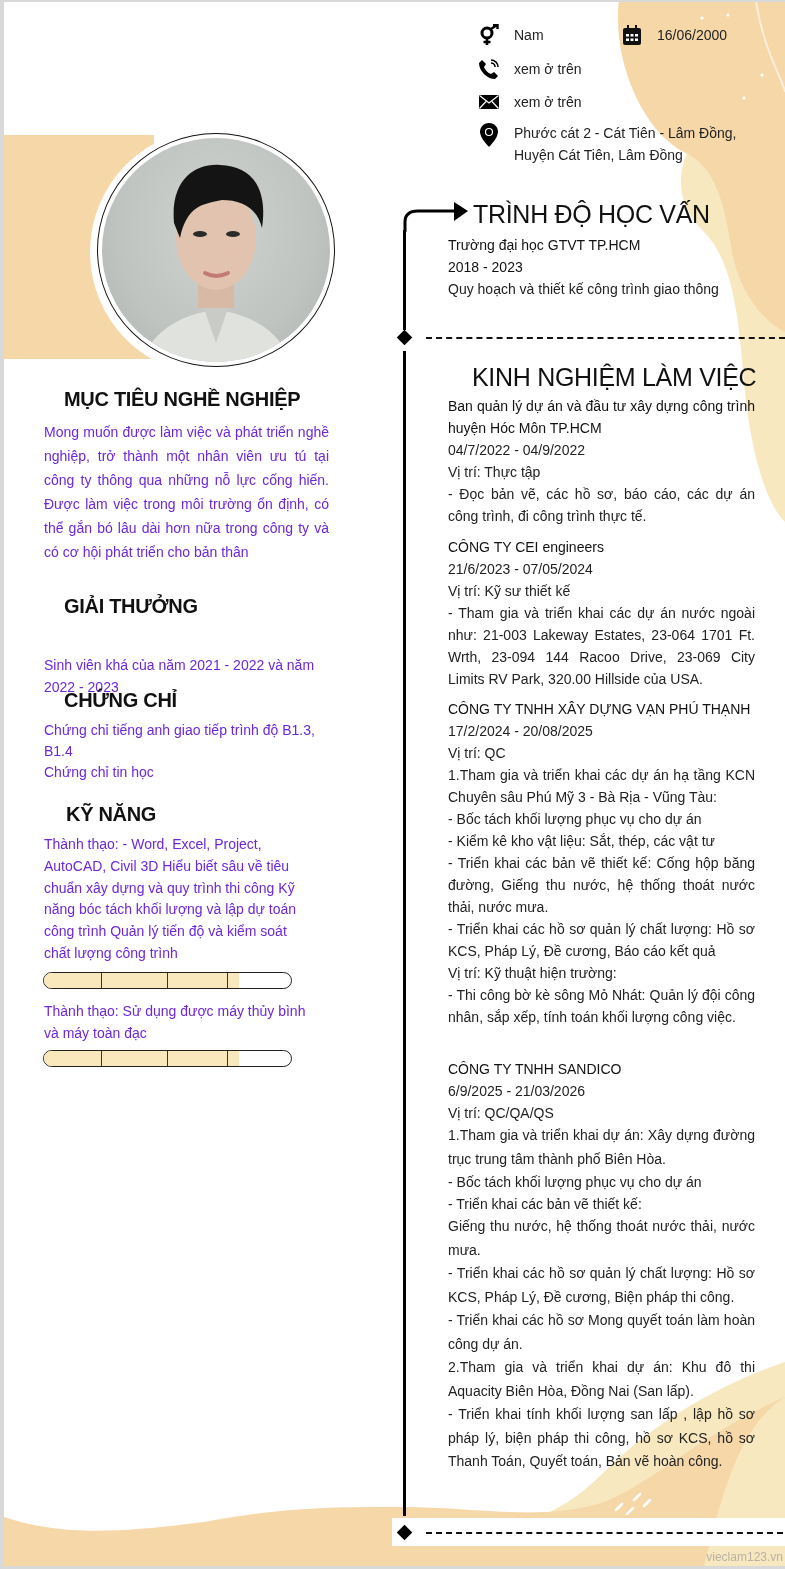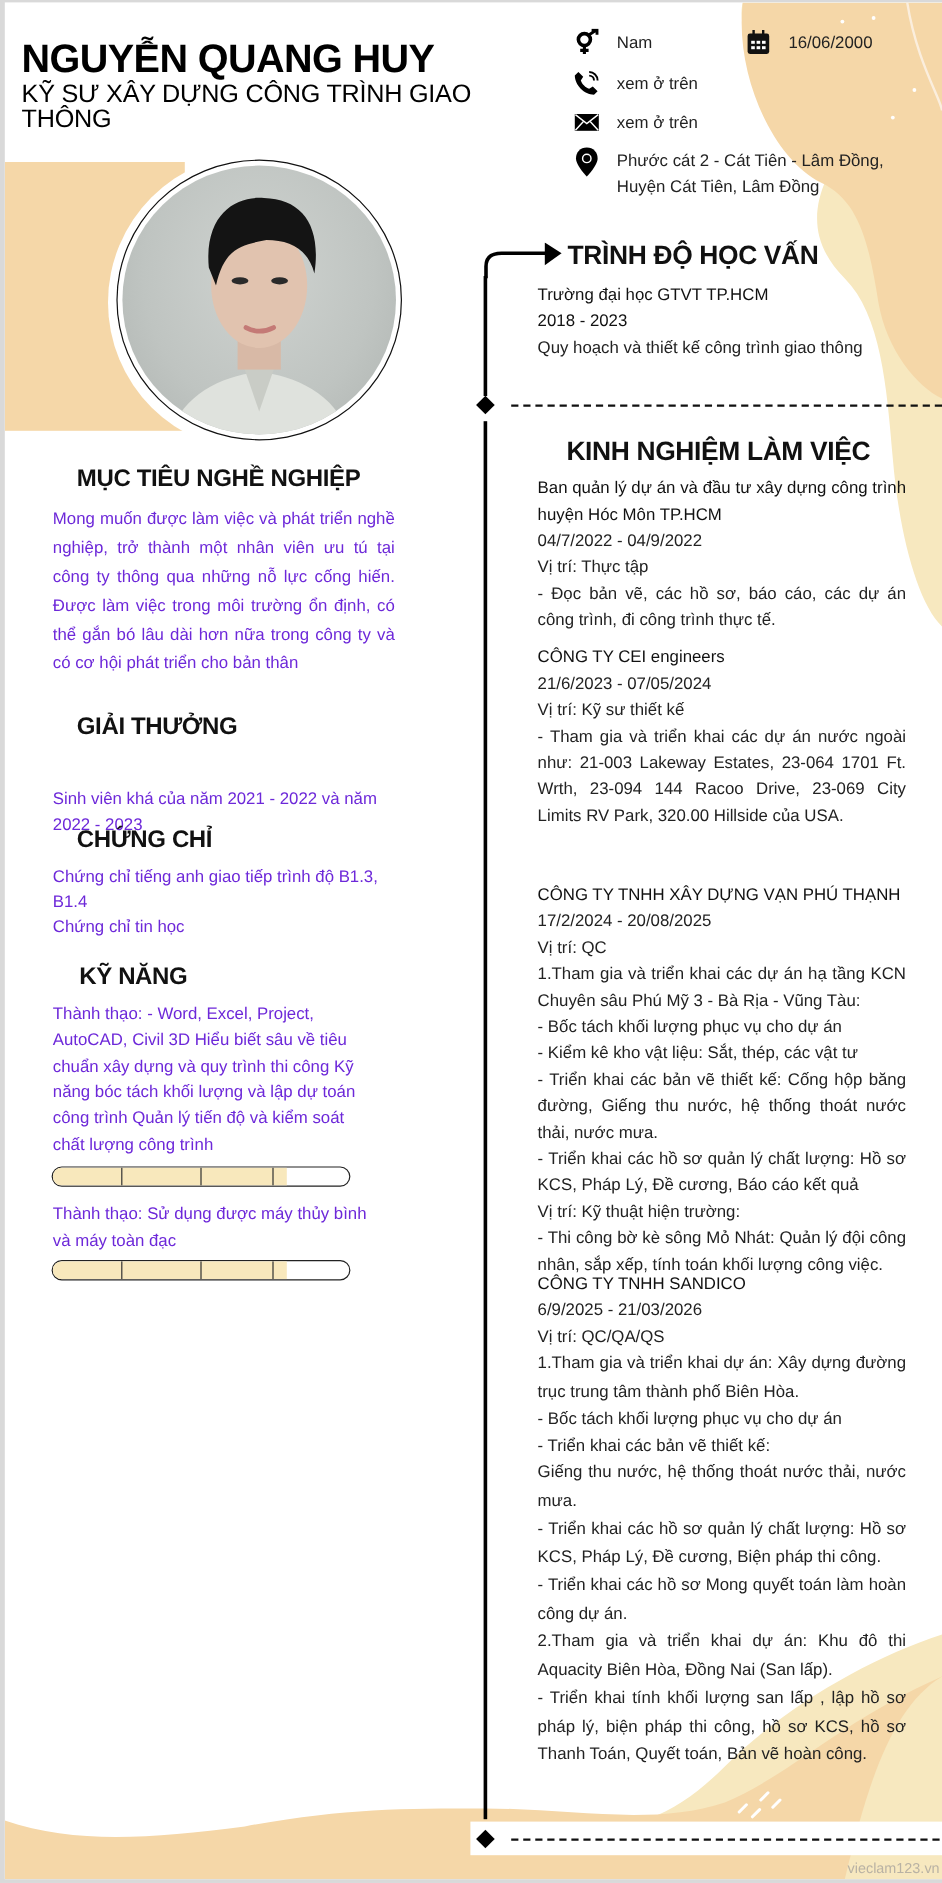--- a/index.html
+++ b/index.html
@@ -50,21 +50,21 @@
     position: absolute; left: 39px; width: 249px; height: 17px; border: 1.3px solid #222; border-radius: 9px;
     overflow: hidden; background: #fff;
   }
   .bar .fill { position: absolute; left: 0; top: 0; height: 100%; background: #f8e8bc; }
   .bar .tick { position: absolute; top: 0; width: 1px; height: 100%; background: #333; }
 
   
   .timeline { position: absolute; left: 399px; width: 3px; background: #000; }
   .diamond { position: absolute; width: 11px; height: 11px; background: #000; transform: rotate(45deg); }
   .dash { position: absolute; height: 0; border-top: 2px dashed #111; }
-  .rs-head { position: absolute; font-size: 22px; font-weight: bold; color: #111; letter-spacing: -0.3px; text-align: right; }
+  .rs-head { position: absolute; font-size: 25px; font-weight: normal; color: #111; letter-spacing: -0.3px; text-align: right; }
   .rblock { position: absolute; left: 444px; width: 307px; font-size: 14px; color: #222; line-height: 22px; }
   .rblock .b { font-weight: normal; color: #111; }
   .rblock p { text-align: justify; }
   .rblock .j24 { line-height: 23.5px; }
   .watermark { position: absolute; right: 2px; bottom: 2px; font-size: 12px; color: #b9b2a4; }
 </style>
 </head>
 <body>
 
 <div class="page">
@@ -78,22 +78,20 @@
       <circle cx="724" cy="13" r="1.6" fill="#fff"></circle>
     <circle cx="758" cy="73" r="1.6" fill="#fff"></circle>
       <circle cx="740" cy="96" r="1.6" fill="#fff"></circle>
 
     <path d="M781,1360 C720,1380 650,1420 600,1470 C560,1510 520,1530 440,1525 L781,1564 Z" fill="#f7e8bf"></path>
     <path d="M0,1515 C60,1535 120,1530 200,1520 C280,1505 330,1505 400,1505 C470,1505 540,1520 600,1500 C650,1480 700,1430 781,1395 L781,1510 C760,1540 745,1564 745,1564 L0,1564 Z" fill="#f5d7a8"></path>
     <path d="M781,1395 C740,1420 720,1480 700,1564 L781,1564 Z" fill="#f7e8bf"></path>
     <path d="M612,1508 l6,-6 M623,1512 l6,-6 M630,1498 l6,-6 M640,1504 l6,-6" stroke="#fff" stroke-width="2.5" stroke-linecap="round"></path>
   </svg>
 
-  <div class="name">NGUYỄN QUANG HUY</div>
-  <div class="title">KỸ SƯ XÂY DỰNG CÔNG TRÌNH GIAO THÔNG</div>
 
   <div class="contact-row" style="left:474px; top:22px;">
     <span class="ic">
       <svg width="22" height="22" viewBox="0 0 22 22">
           <circle cx="9" cy="9" r="5" stroke="#000" stroke-width="3" fill="none"></circle>
           <path d="M9,14 V21 M5.5,18 H12.5" stroke="#000" stroke-width="2.6"></path>
           <path d="M13,5 L19,1 M15,1 H19.5 V5" stroke="#000" stroke-width="2.4" fill="none"></path>
         </svg>
     </span>
     <span>Nam</span>
@@ -218,21 +216,21 @@
     <p>- Đọc bản vẽ, các hồ sơ, báo cáo, các dự án công trình, đi công trình thực tế.</p>
   </div>
 
   <div class="rblock" style="top:534px;">
     <div class="b">CÔNG TY CEI engineers</div>
     <div>21/6/2023 - 07/05/2024</div>
     <div>Vị trí: Kỹ sư thiết kế</div>
     <p>- Tham gia và triển khai các dự án nước ngoài như: 21-003 Lakeway Estates, 23-064 1701 Ft. Wrth, 23-094 144 Racoo Drive, 23-069 City Limits RV Park, 320.00 Hillside của USA.</p>
   </div>
 
-  <div class="rblock" style="top:732px;">
+  <div class="rblock" style="top:696px;">
     <div class="b">CÔNG TY TNHH XÂY DỰNG VẠN PHÚ THẠNH</div>
     <div>17/2/2024 - 20/08/2025</div>
     <div>Vị trí: QC</div>
     <p>1.Tham gia và triển khai các dự án hạ tầng KCN Chuyên sâu Phú Mỹ 3 - Bà Rịa - Vũng Tàu:</p>
     <p>- Bốc tách khối lượng phục vụ cho dự án</p>
     <p>- Kiểm kê kho vật liệu: Sắt, thép, các vật tư</p>
     <p>- Triển khai các bản vẽ thiết kế: Cống hộp băng đường, Giếng thu nước, hệ thống thoát nước thải, nước mưa.</p>
     <p>- Triển khai các hồ sơ quản lý chất lượng: Hồ sơ KCS, Pháp Lý, Đề cương, Báo cáo kết quả</p>
     <p>Vị trí: Kỹ thuật hiện trường:</p>
     <p>- Thi công bờ kè sông Mỏ Nhát: Quản lý đội công nhân, sắp xếp, tính toán khối lượng công việc.</p>

